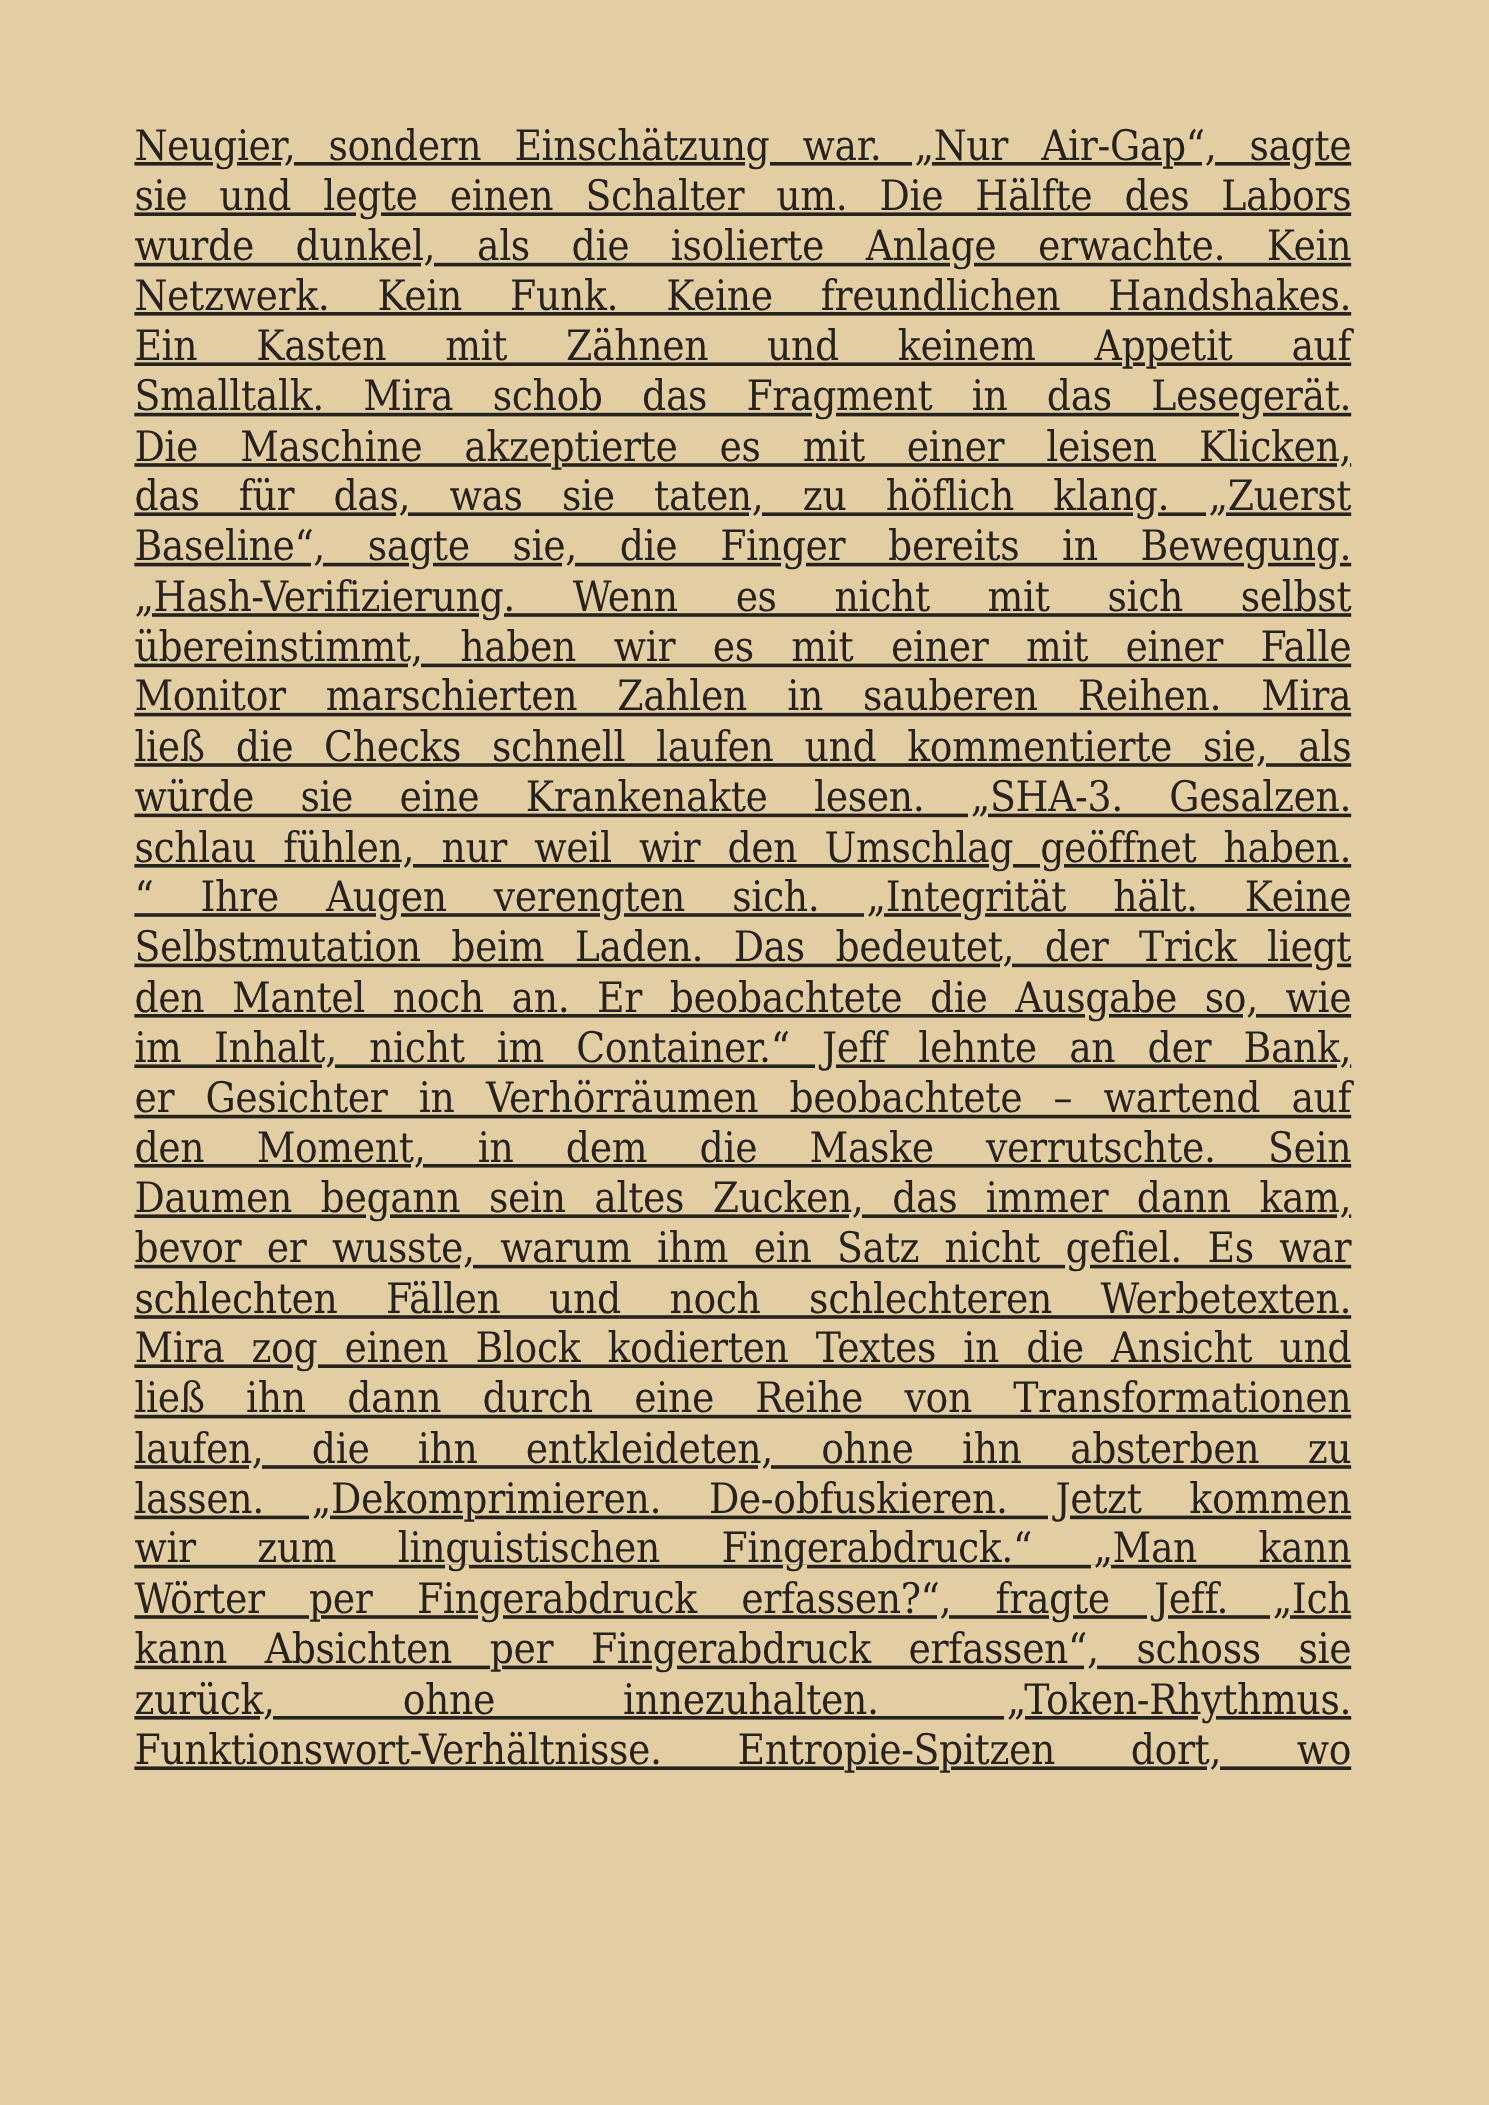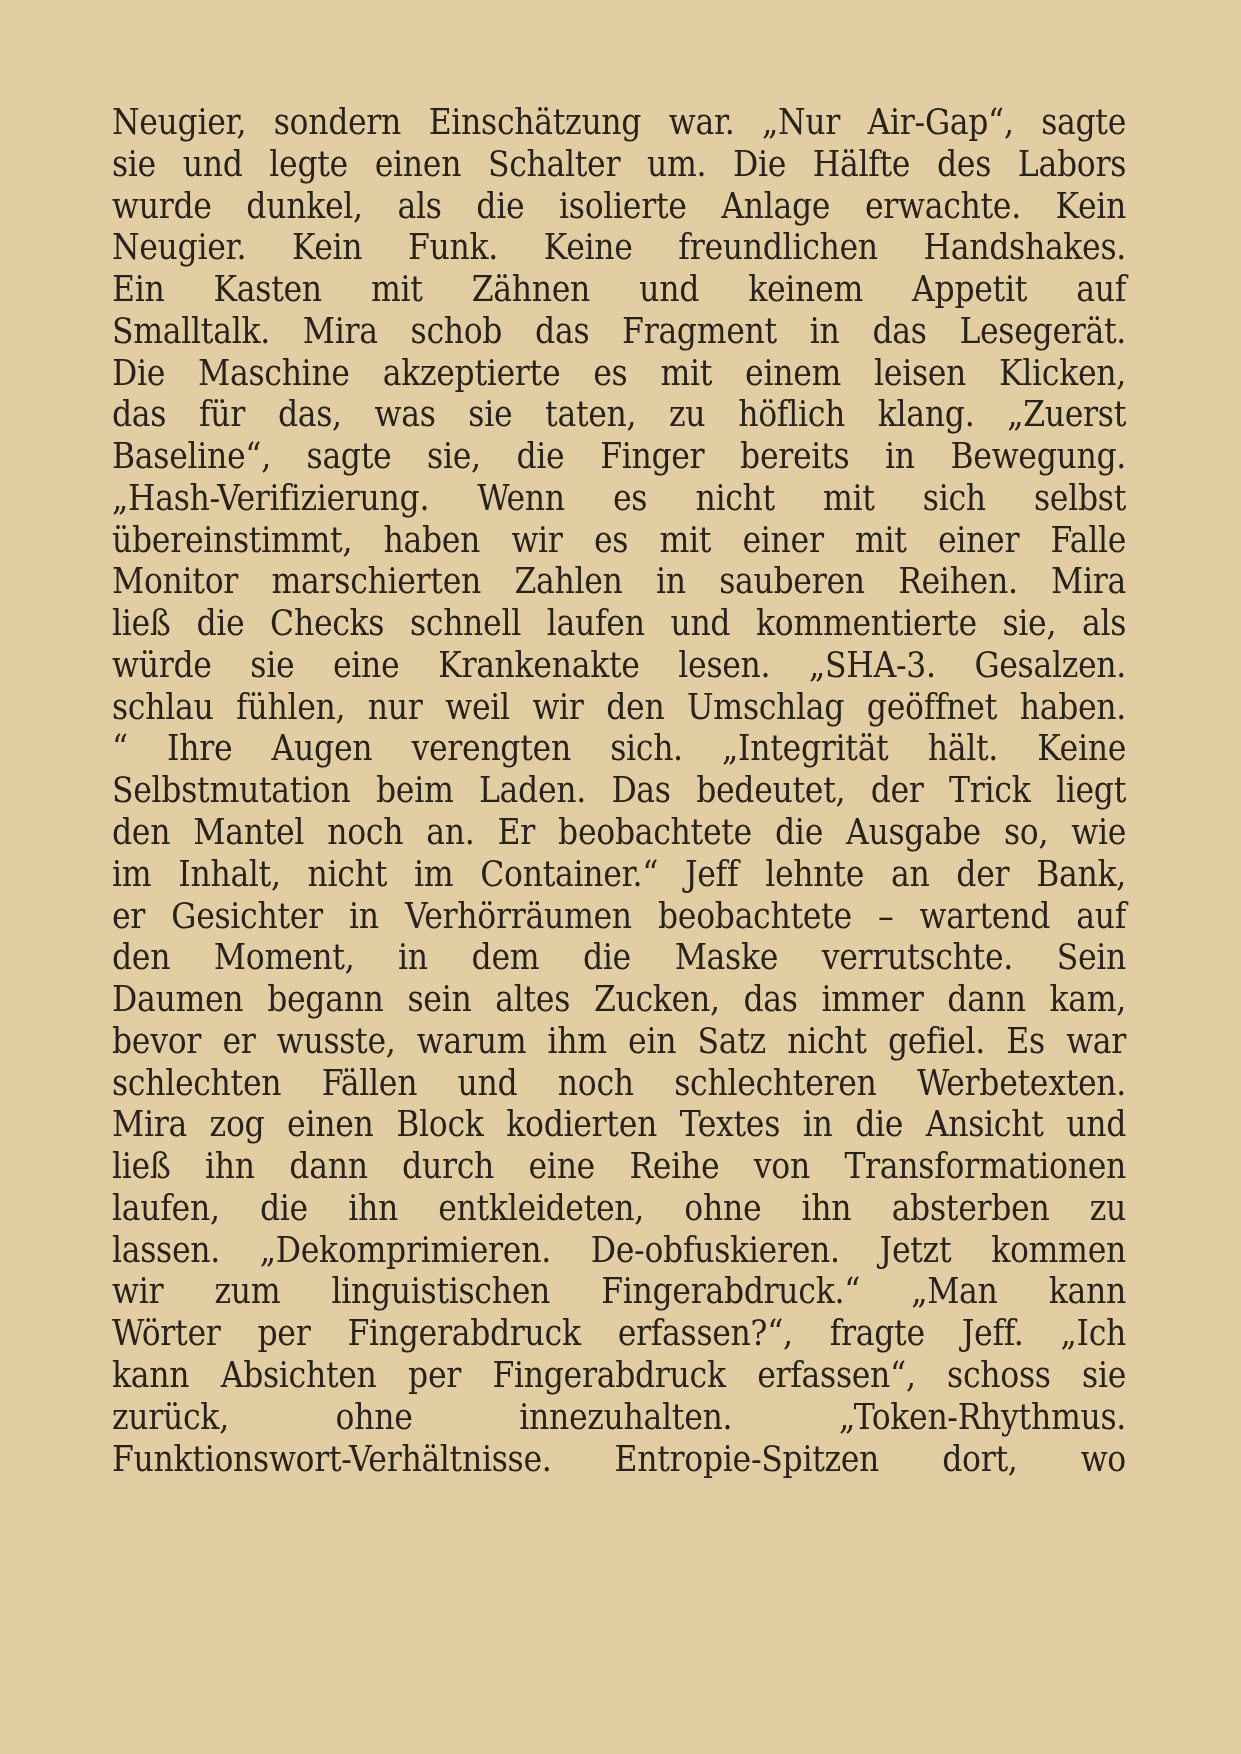--- a/index.html
+++ b/index.html
@@ -23,40 +23,41 @@
     font-stretch: condensed;
     font-size: 35px;
     letter-spacing: -0.3px;
   }
   .line {
     height: 41.78px;
     line-height: 41.78px;
     white-space: nowrap;
     text-align: justify;
     text-align-last: justify;
+    text-decoration: underline;
   }
   
   .line:nth-child(35) {
     font-family: "Liberation Mono", "DejaVu Sans Mono", monospace;
     letter-spacing: -0.5px;
     font-size: 44px;
   }
 </style>
 </head>
 <body>
 
 <div class="page">
   <div class="textblock">
       <div class="line">Neugier, sondern Einschätzung war. „Nur Air-Gap“, sagte</div>
       <div class="line">sie und legte einen Schalter um. Die Hälfte des Labors</div>
       <div class="line">wurde dunkel, als die isolierte Anlage erwachte. Kein</div>
-      <div class="line">Neugier. Kein Funk. Keine freundlichen Handshakes.</div>
+      <div class="line">Netzwerk. Kein Funk. Keine freundlichen Handshakes.</div>
       <div class="line">Ein Kasten mit Zähnen und keinem Appetit auf</div>
       <div class="line">Smalltalk. Mira schob das Fragment in das Lesegerät.</div>
-      <div class="line">Die Maschine akzeptierte es mit einem leisen Klicken,</div>
+      <div class="line">Die Maschine akzeptierte es mit einer leisen Klicken,</div>
       <div class="line">das für das, was sie taten, zu höflich klang. „Zuerst</div>
       <div class="line">Baseline“, sagte sie, die Finger bereits in Bewegung.</div>
       <div class="line">„Hash-Verifizierung. Wenn es nicht mit sich selbst</div>
       <div class="line">übereinstimmt, haben wir es mit einer mit einer Falle</div>
       <div class="line">Monitor marschierten Zahlen in sauberen Reihen. Mira</div>
       <div class="line">ließ die Checks schnell laufen und kommentierte sie, als</div>
       <div class="line">würde sie eine Krankenakte lesen. „SHA-3. Gesalzen.</div>
       <div class="line">schlau fühlen, nur weil wir den Umschlag geöffnet haben.</div>
       <div class="line">“ Ihre Augen verengten sich. „Integrität hält. Keine</div>
       <div class="line">Selbstmutation beim Laden. Das bedeutet, der Trick liegt</div>

